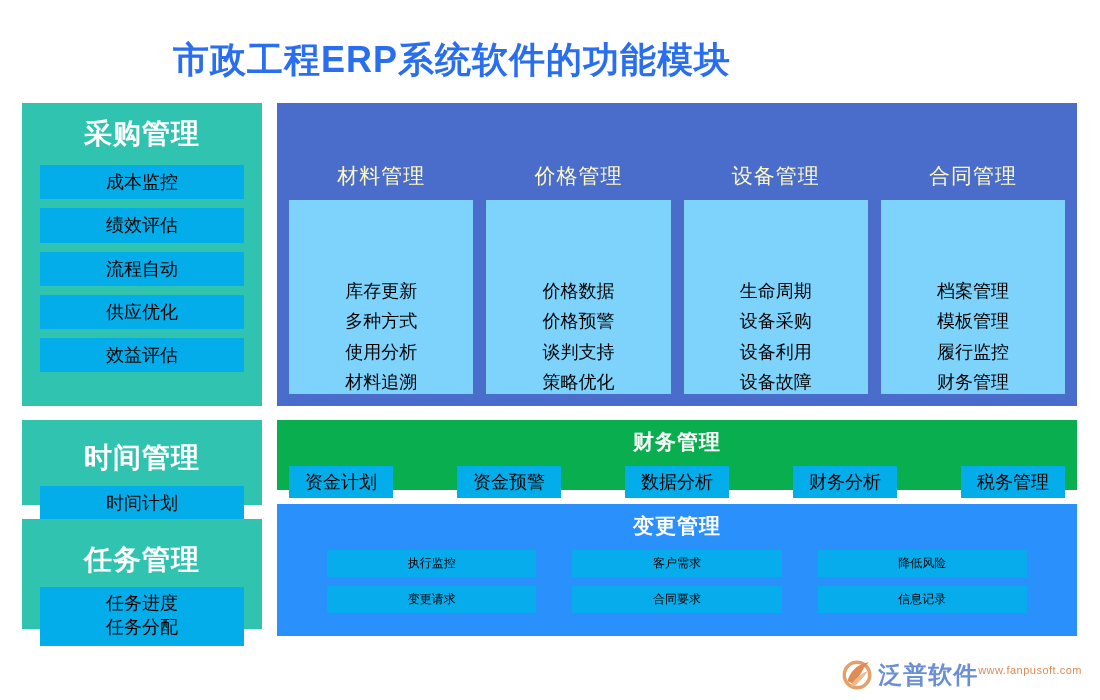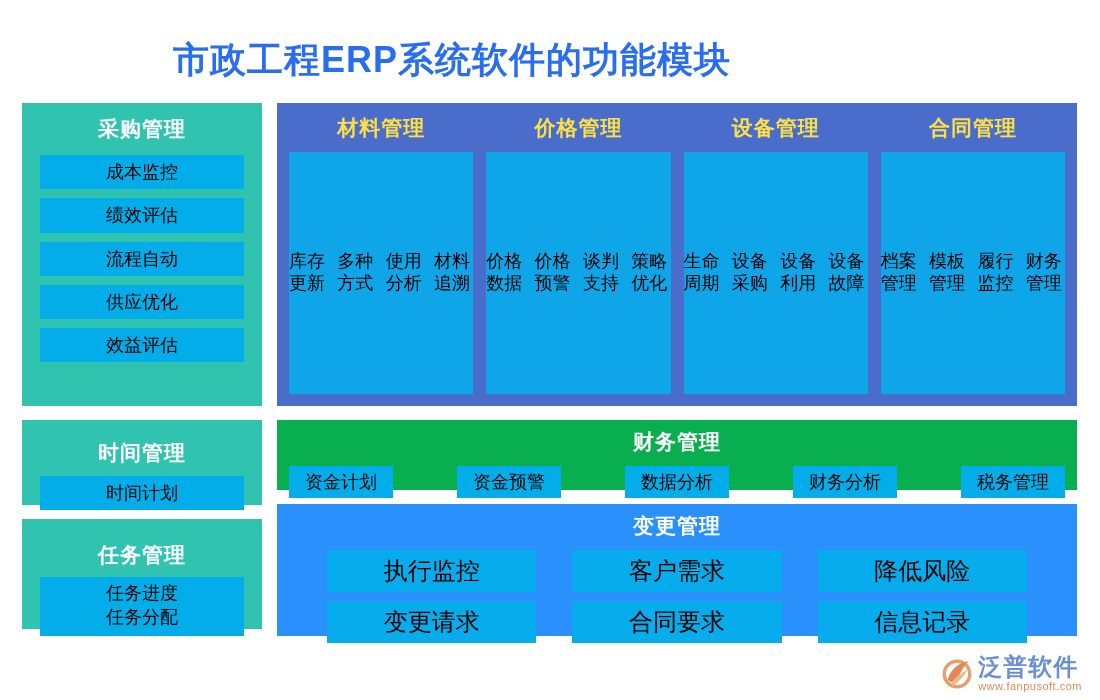--- a/index.html
+++ b/index.html
@@ -21,21 +21,21 @@
 
   
   .left-col { position: absolute; left: 22px; top: 103px; width: 240px; }
   .teal-panel {
     background: #2fc3b0;
     padding: 12px 18px 16px 18px;
     margin-bottom: 14px;
   }
   .teal-panel .panel-title {
     text-align: center; color: #ffffff;
-    font-size: 21px; font-weight: bold;
+    font-size: 28px; font-weight: bold;
     margin-bottom: 12px; letter-spacing: 1px;
   }
   .chip {
     background: #03ade9; color: #000000;
     text-align: center; font-size: 18px;
     padding: 5px 4px; margin-bottom: 9px;
     line-height: 1.35;
   }
   .chip:last-child { margin-bottom: 0; }
   .chip.multi { padding: 4px 4px 6px; }
@@ -53,29 +53,30 @@
   
   .modules-panel {
     background: #4a6cca;
     height: 303px;
     padding: 11px 12px 12px 12px;
     display: flex; gap: 13px;
     margin-bottom: 14px;
   }
   .module-col { flex: 1; display: flex; flex-direction: column; }
   .module-col .col-title {
-    text-align: center; color: #fde047;
-    font-size: 21px; font-weight: bold;
+    text-align: center; color: #fef9c3;
+    font-size: 21px; font-weight: normal;
     letter-spacing: 1px;
     margin-bottom: 10px;
+    margin-top: 48px;
   }
   .module-card {
-    background: #0ea5e9;
+    background: #7dd3fc;
     flex: 1;
-    display: flex; 
+    display: flex; flex-direction: column;
     align-items: center; justify-content: flex-end;
     gap: 9px;
   }
   .module-item { color: #000000; font-size: 18px; line-height: 1.2; }
 
   
   .finance-panel {
     background: #09ae4e;
     height: 70px;
     padding: 8px 12px 10px 12px;
@@ -101,31 +102,31 @@
     padding: 8px 12px 10px 12px;
   }
   .change-grid {
     display: grid;
     grid-template-columns: repeat(3, 1fr);
     gap: 9px 36px;
     padding: 0 38px;
   }
   .change-chip {
     background: #06aceb; color: #000000;
-    font-size: 24px; text-align: center;
+    font-size: 12px; text-align: center;
     padding: 5px 4px;
   }
 
   
   .logo {
     position: absolute; right: 18px; bottom: 8px;
     display: flex; align-items: center; gap: 4px;
   }
   .logo-mark { width: 34px; height: 34px; flex: none; }
-  .logo-text { display: flex; flex-direction: column; line-height: 1; }
+  .logo-text { display: flex; flex-direction: row; line-height: 1; }
   .logo-name { font-size: 24px; font-weight: bold; color: #6b8fd4; letter-spacing: 1px; }
   .logo-url { font-size: 11px; color: #e08a55; letter-spacing: 0.5px; margin-top: 2px; }
 </style>
 </head>
 <body>
 
 <div class="page">
 
   <div class="title">市政工程ERP系统软件的功能模块</div>
 

